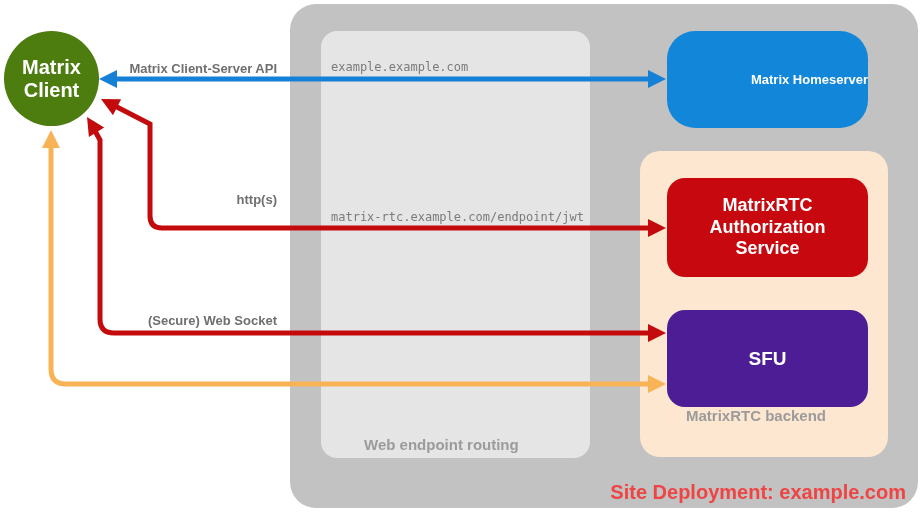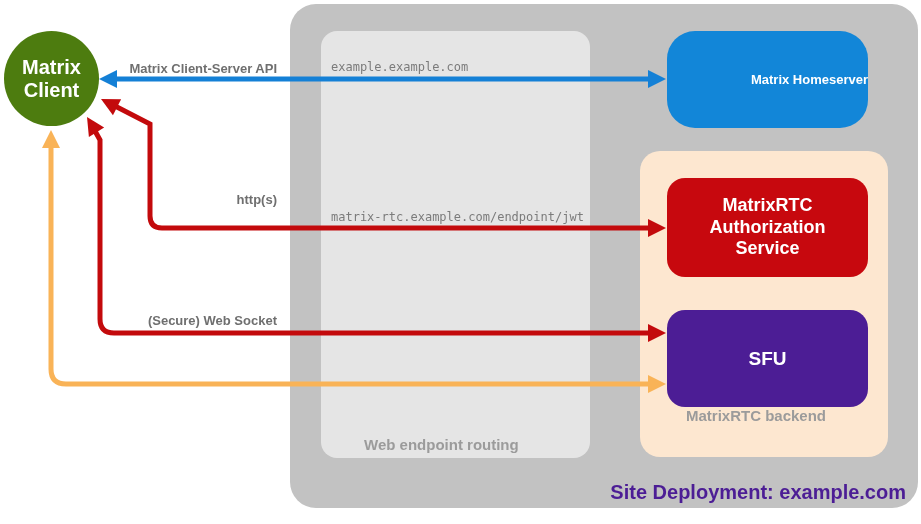--- a/index.html
+++ b/index.html
@@ -22,21 +22,21 @@
         background:#1286d8;font-size:13px;justify-content:flex-end;}
   .auth-node{left:667px;top:178px;width:201px;height:99px;border-radius:18px;
         background:#c7080e;font-size:18px;line-height:1.22;}
   .auth-node span{max-width:145px;}
   .sfu-node{left:667px;top:310px;width:201px;height:97px;border-radius:18px;
         background:#4c1d95;font-size:19px;}
   
   .caption{font-weight:bold;color:#9b9b9b;font-size:15px;margin-left:28px;}
   .routing-caption{left:336px;top:436px;}
   .backend-caption{left:658px;top:407px;}
-  .site-caption{right:15px;top:481px;font-weight:bold;color:#4c1d95;font-size:20px;}
+  .site-caption{right:15px;top:481px;font-weight:bold;color:#ef4444;font-size:20px;}
   
   .endpoint{font-family:"DejaVu Sans Mono", monospace;font-size:12px;color:#7b7b7b;white-space:nowrap;}
   .ep-hs{left:331px;top:60px;}
   .ep-jwt{left:331px;top:210px;}
   .ep-sfu{left:331px;top:315px;}
   
   .arrow-label{font-size:13px;font-weight:bold;color:#6f6f6f;white-space:nowrap;text-align:right;}
   .lbl-csapi{left:107px;top:61px;width:170px;text-align:right;}
   .lbl-http{left:150px;top:192px;width:127px;}
   .lbl-ws{left:110px;top:313px;width:167px;}

